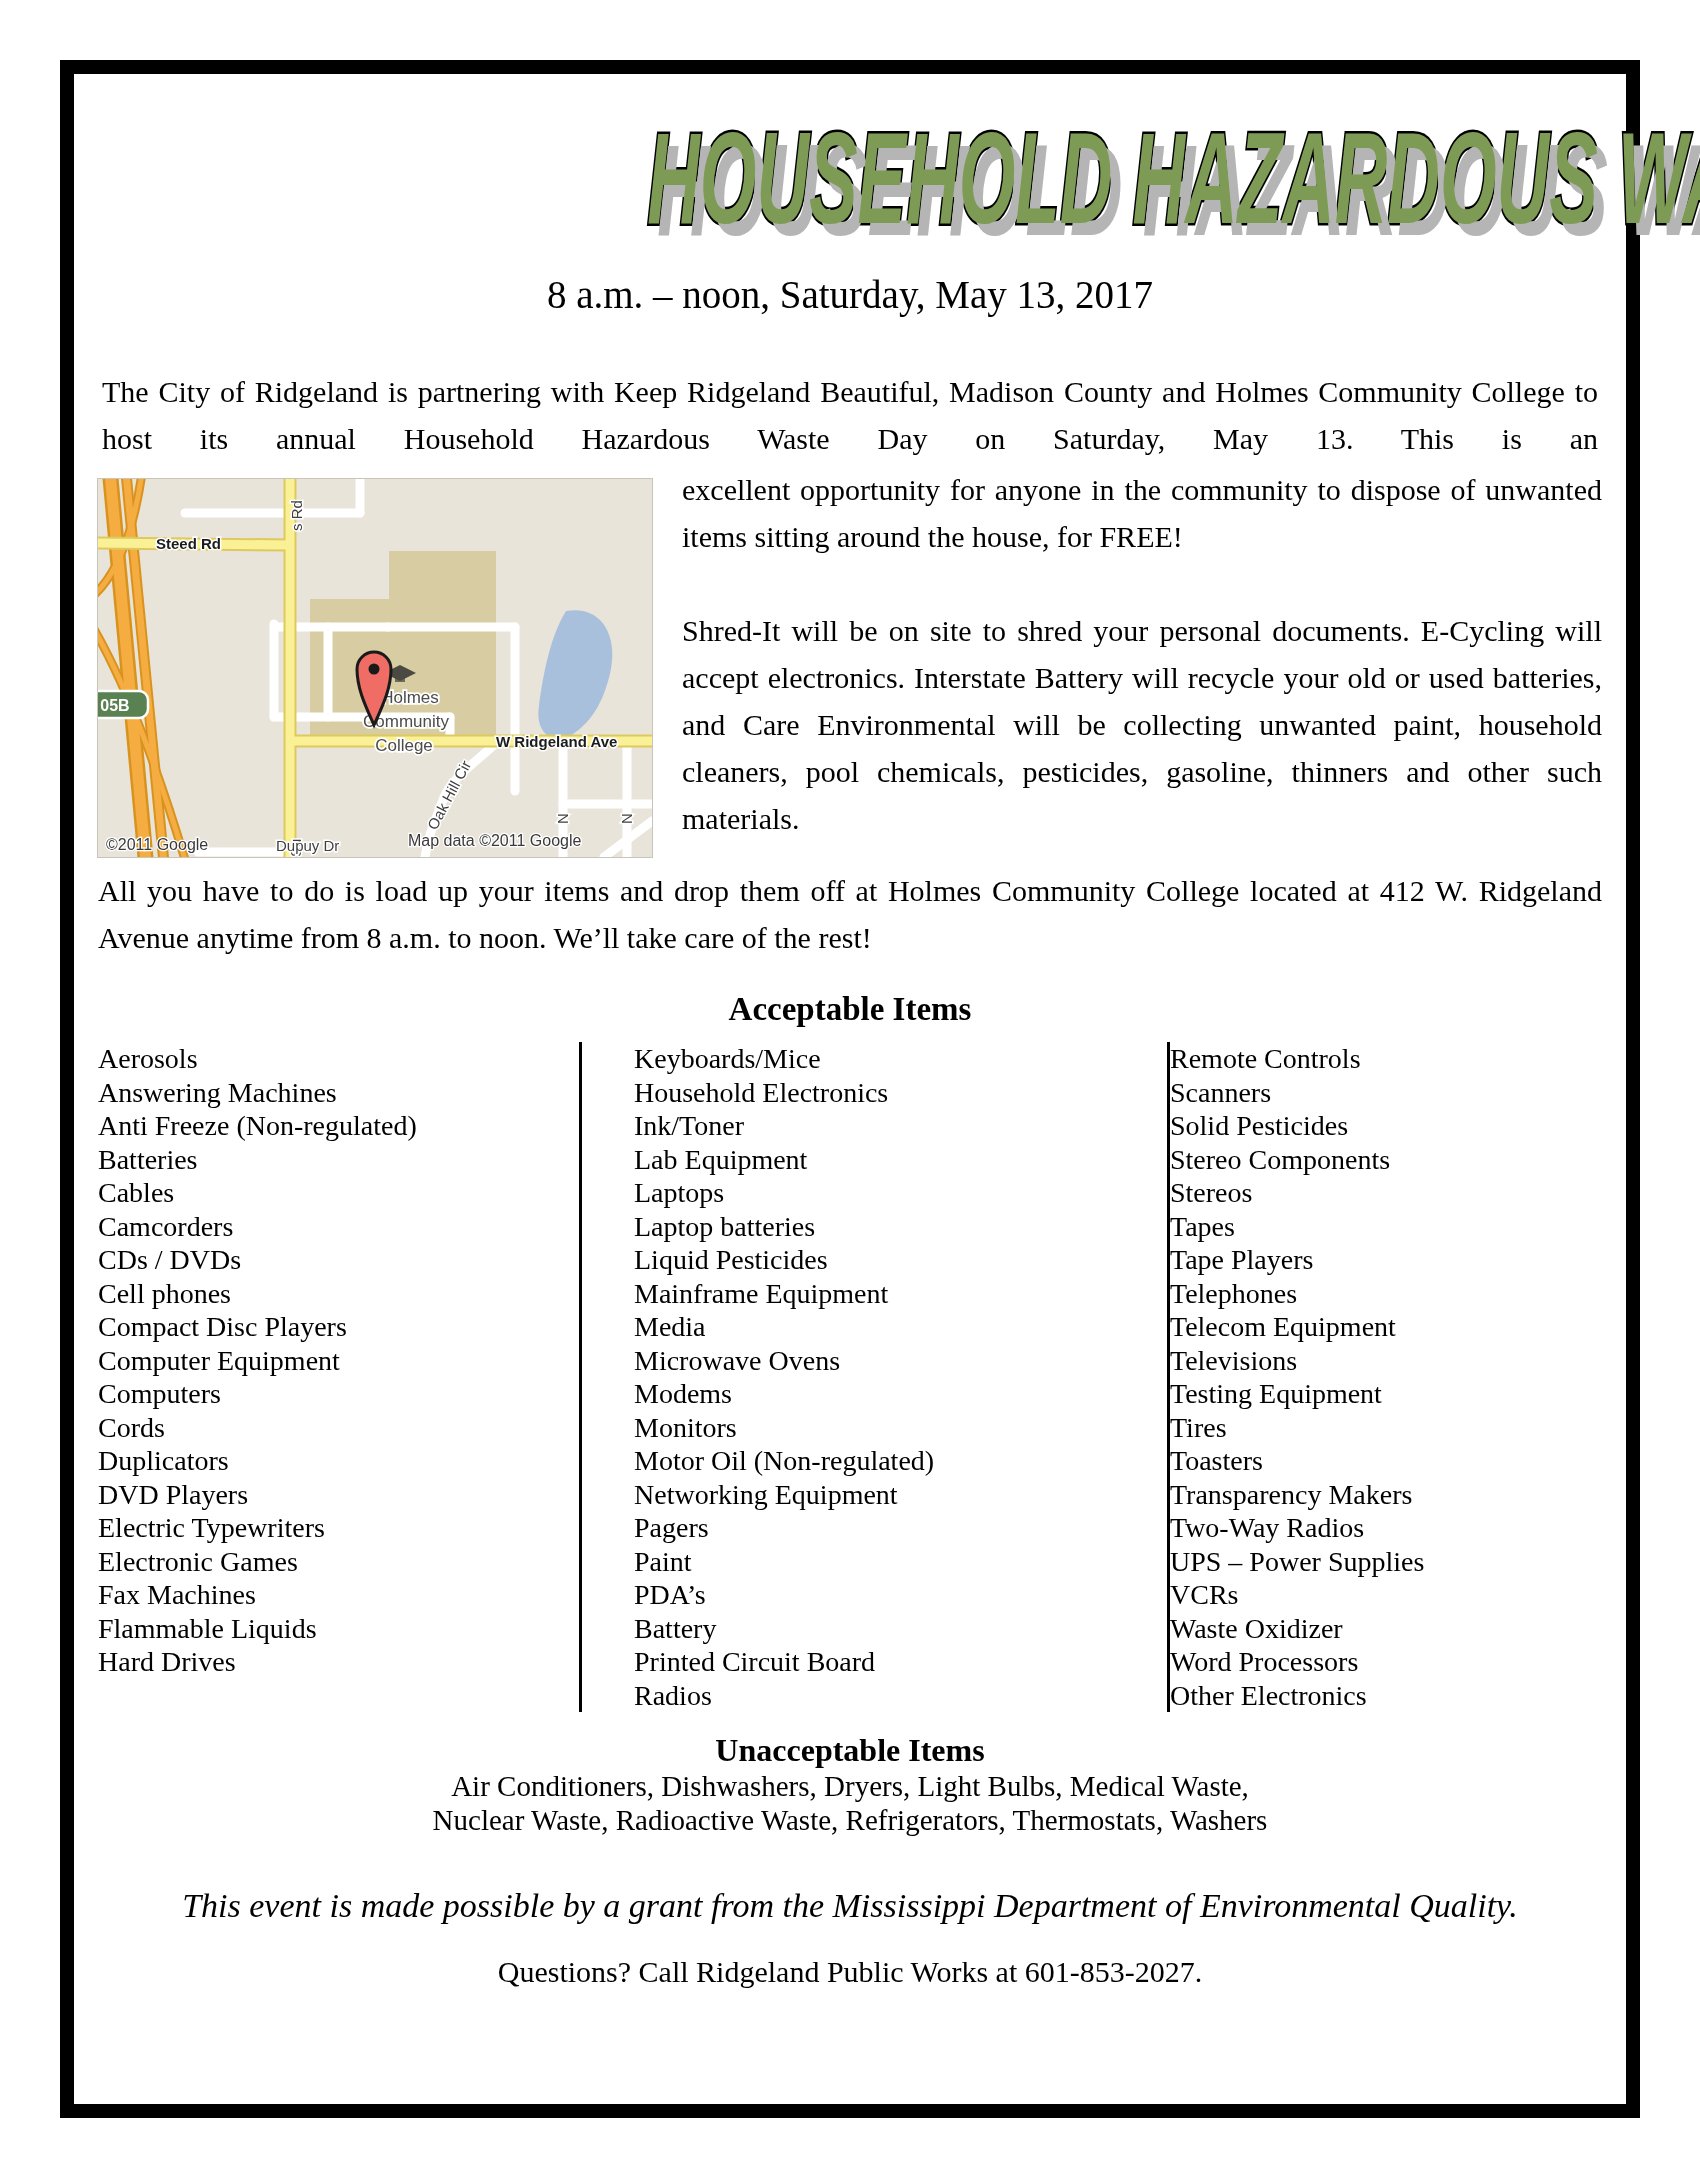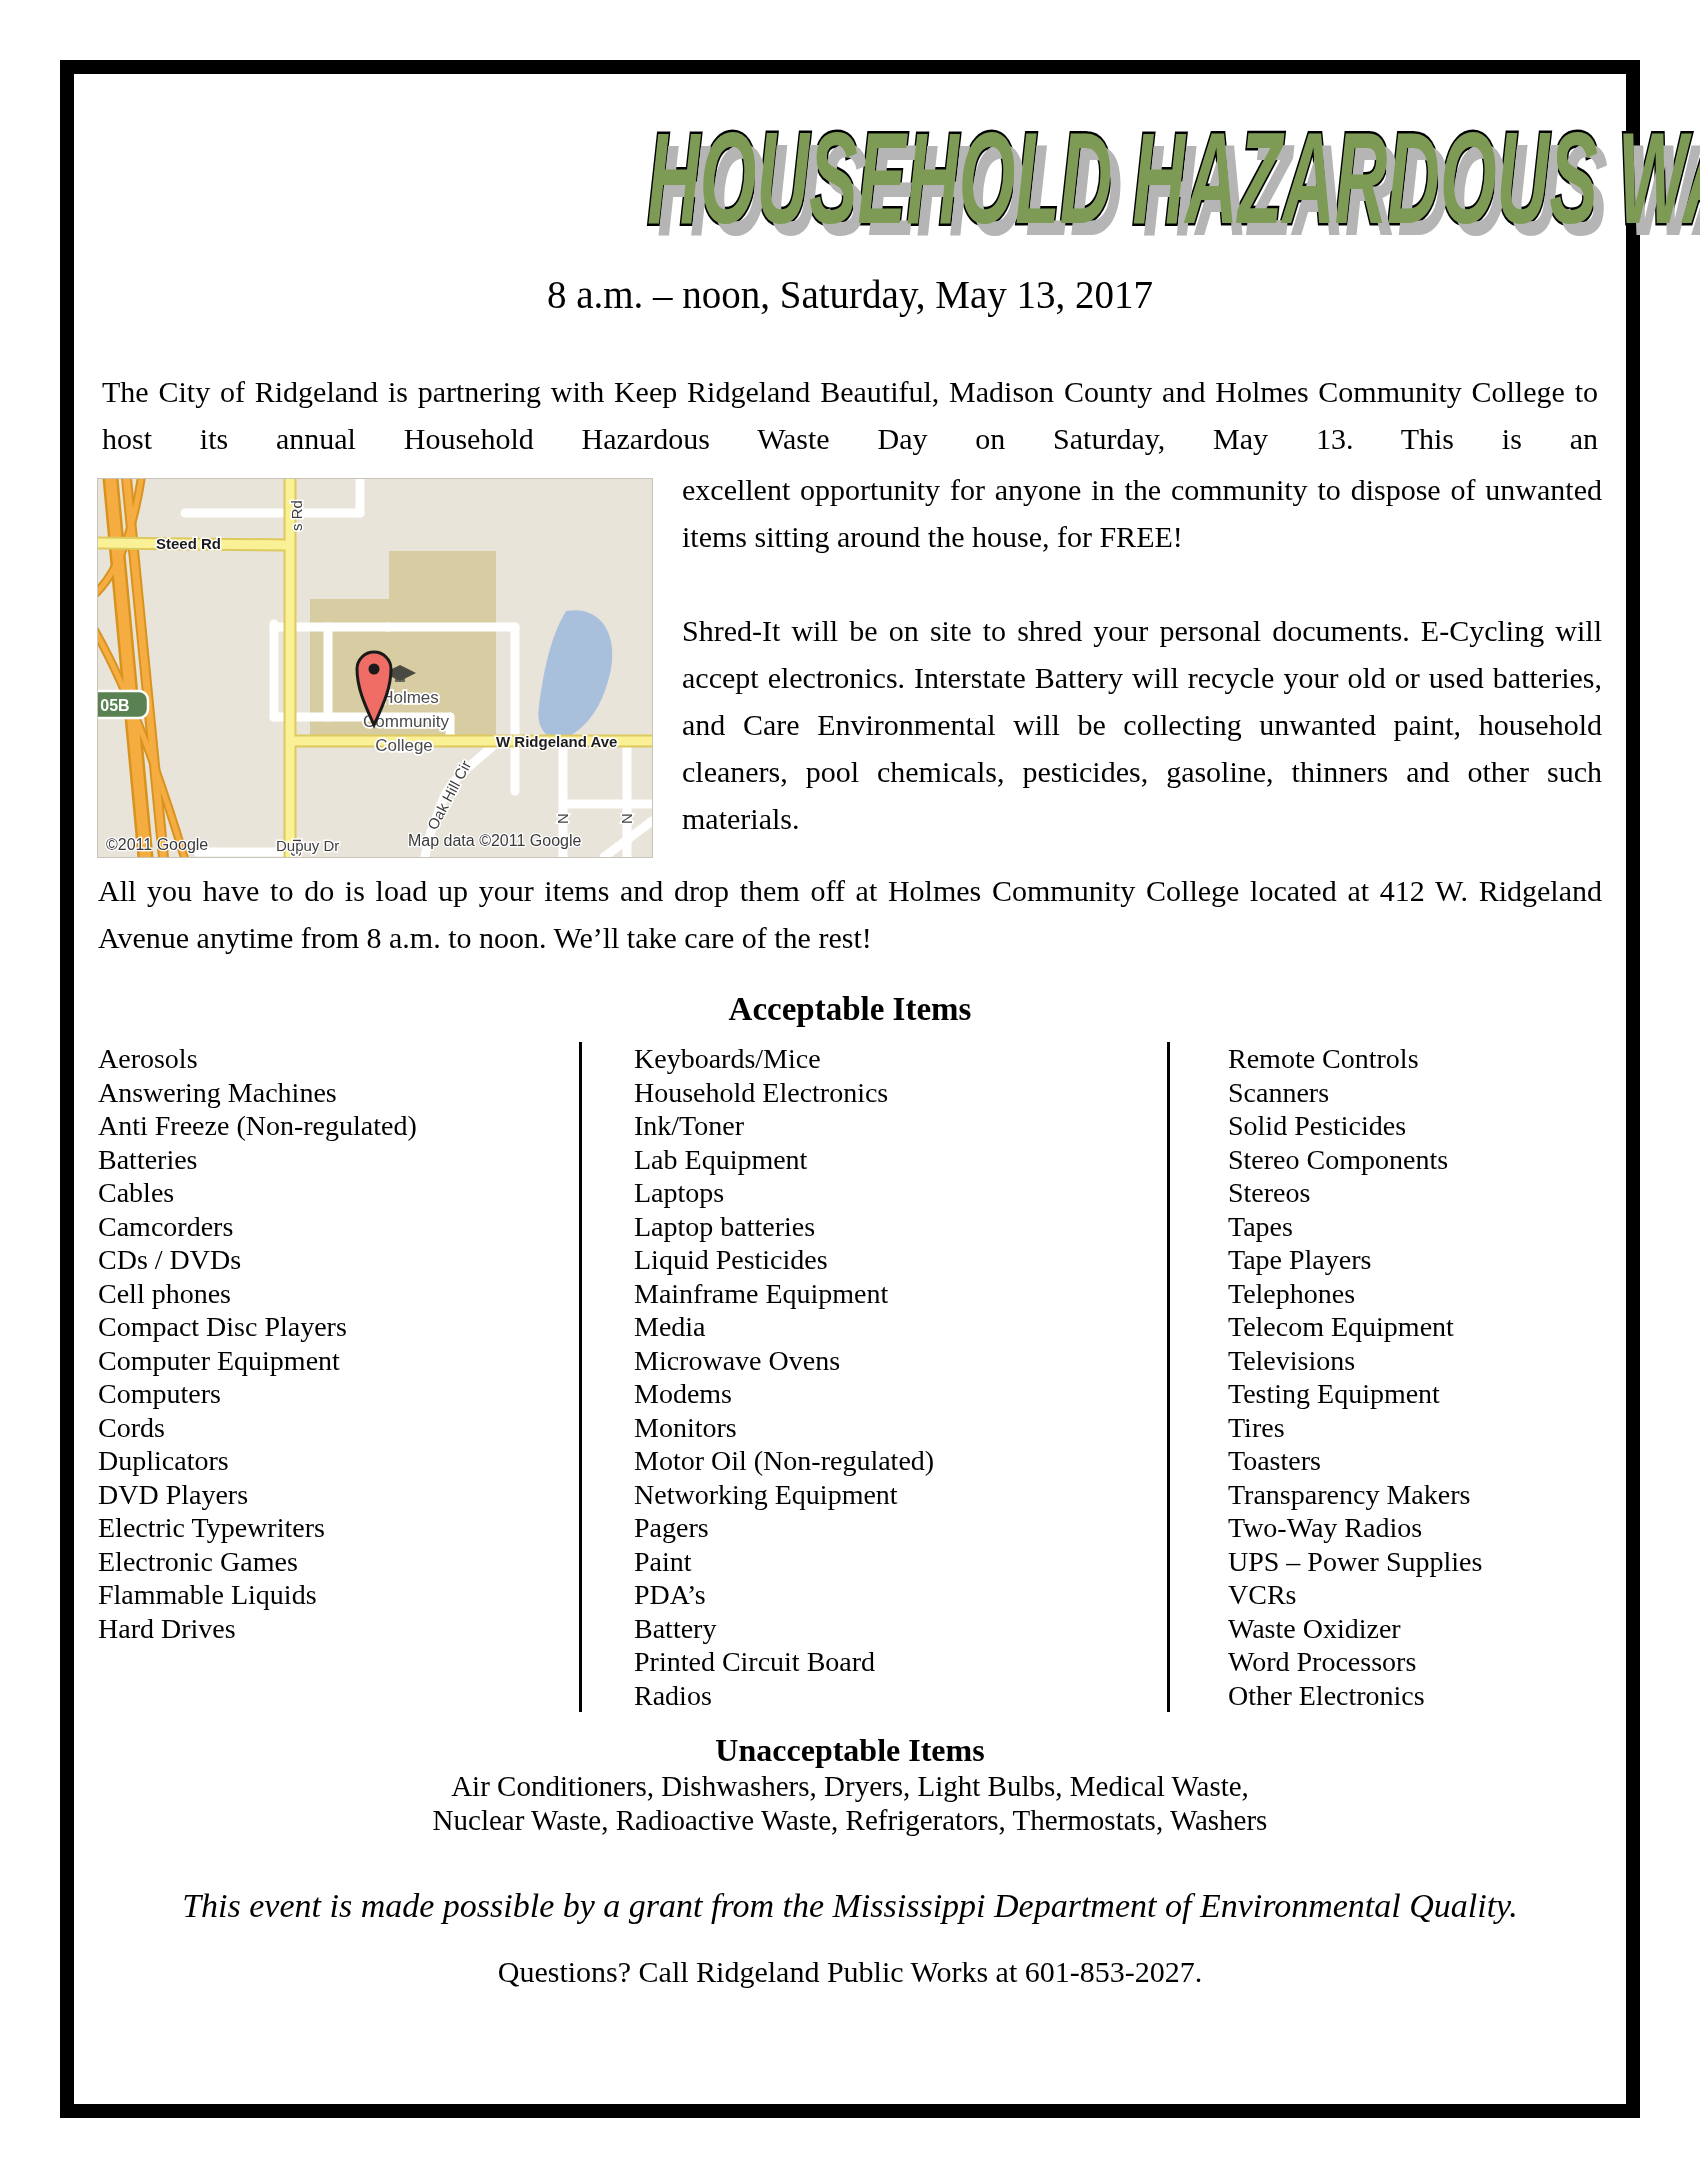--- a/index.html
+++ b/index.html
@@ -31,21 +31,21 @@
   .map-float{float:left;width:554px;height:378px;margin:13px 30px 10px 0;outline:1px solid #c9c4ba;}
   .p-wrap{margin:0;}
   .p2{margin:47px 0 0 0;}
   .p3{clear:left;margin:10px 0 0 0;}
 
   .accept-heading{margin-top:30px;font-size:33px;font-weight:bold;text-align:center;}
   .columns{display:flex;margin-top:14px;}
   .col{font-size:28px;line-height:33.5px;}
   .col-1{width:481px;}
   .col-2{width:588px;border-left:3px solid #000;padding-left:52px;box-sizing:border-box;}
-  .col-3{flex:1;border-left:3px solid #000;padding-left:58px;box-sizing:border-box;}
+  .col-3{flex:1;border-left:3px solid #000;box-sizing:border-box;}
 
   .unaccept-heading{margin-top:20px;font-size:32px;font-weight:bold;text-align:center;}
   .unaccept-line{text-align:center;font-size:29px;line-height:34px;margin:0;}
 
   .grant{margin-top:50px;text-align:center;font-style:italic;font-size:34px;}
   .questions{margin-top:30px;text-align:center;font-size:30px;}
 
   
   .maplbl{font-family:"Liberation Sans", sans-serif;fill:#3f3f3f;
     stroke:#ffffff;stroke-width:3px;paint-order:stroke;font-size:15px;}
@@ -174,20 +174,21 @@
         <div class="item">CDs / DVDs</div>
         <div class="item">Cell phones</div>
         <div class="item">Compact Disc Players</div>
         <div class="item">Computer Equipment</div>
         <div class="item">Computers</div>
         <div class="item">Cords</div>
         <div class="item">Duplicators</div>
         <div class="item">DVD Players</div>
         <div class="item">Electric Typewriters</div>
         <div class="item">Electronic Games</div>
+        <div class="item">Fax Machines</div>
         <div class="item">Flammable Liquids</div>
         <div class="item">Hard Drives</div>
       </div>
     <div class="col col-2">
         <div class="item">Keyboards/Mice</div>
         <div class="item">Household Electronics</div>
         <div class="item">Ink/Toner</div>
         <div class="item">Lab Equipment</div>
         <div class="item">Laptops</div>
         <div class="item">Laptop batteries</div>

